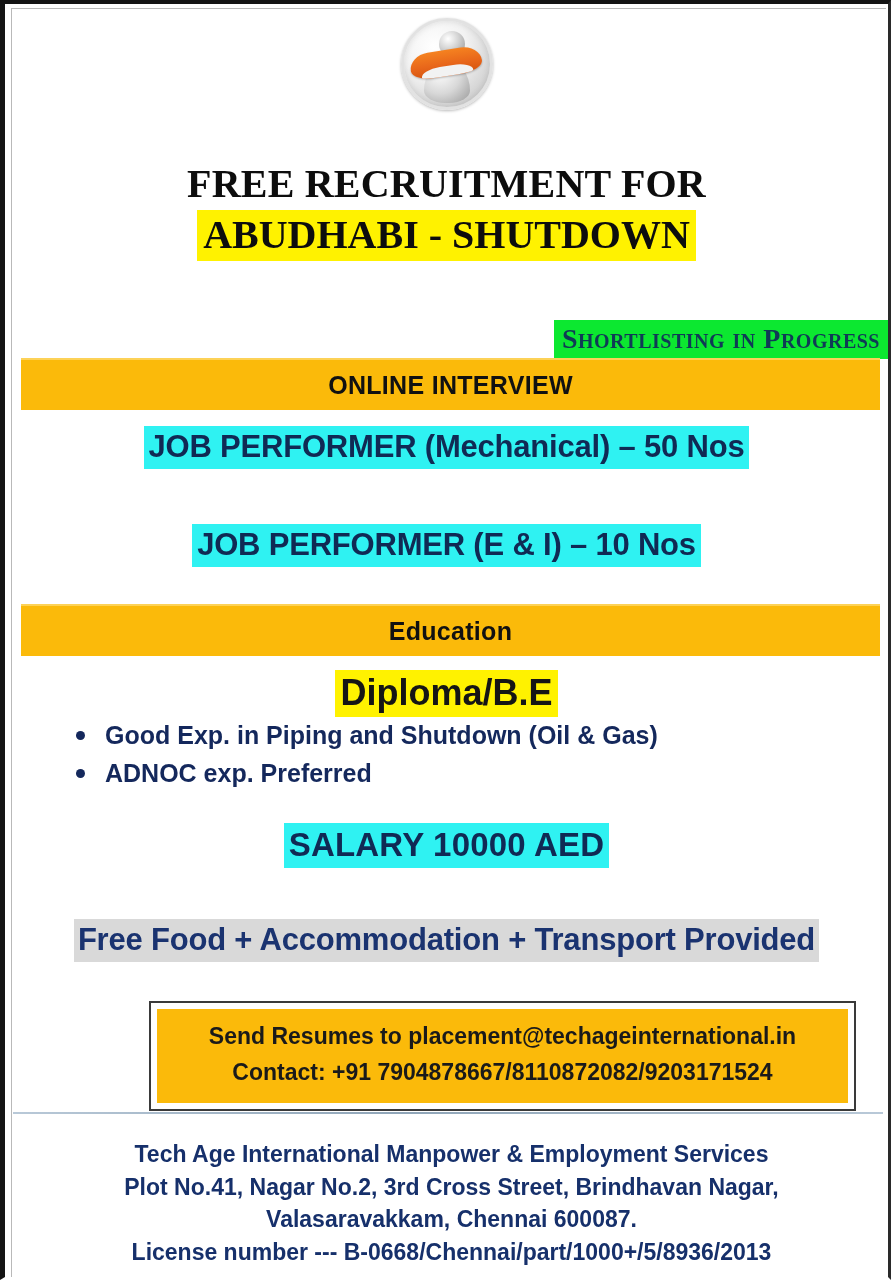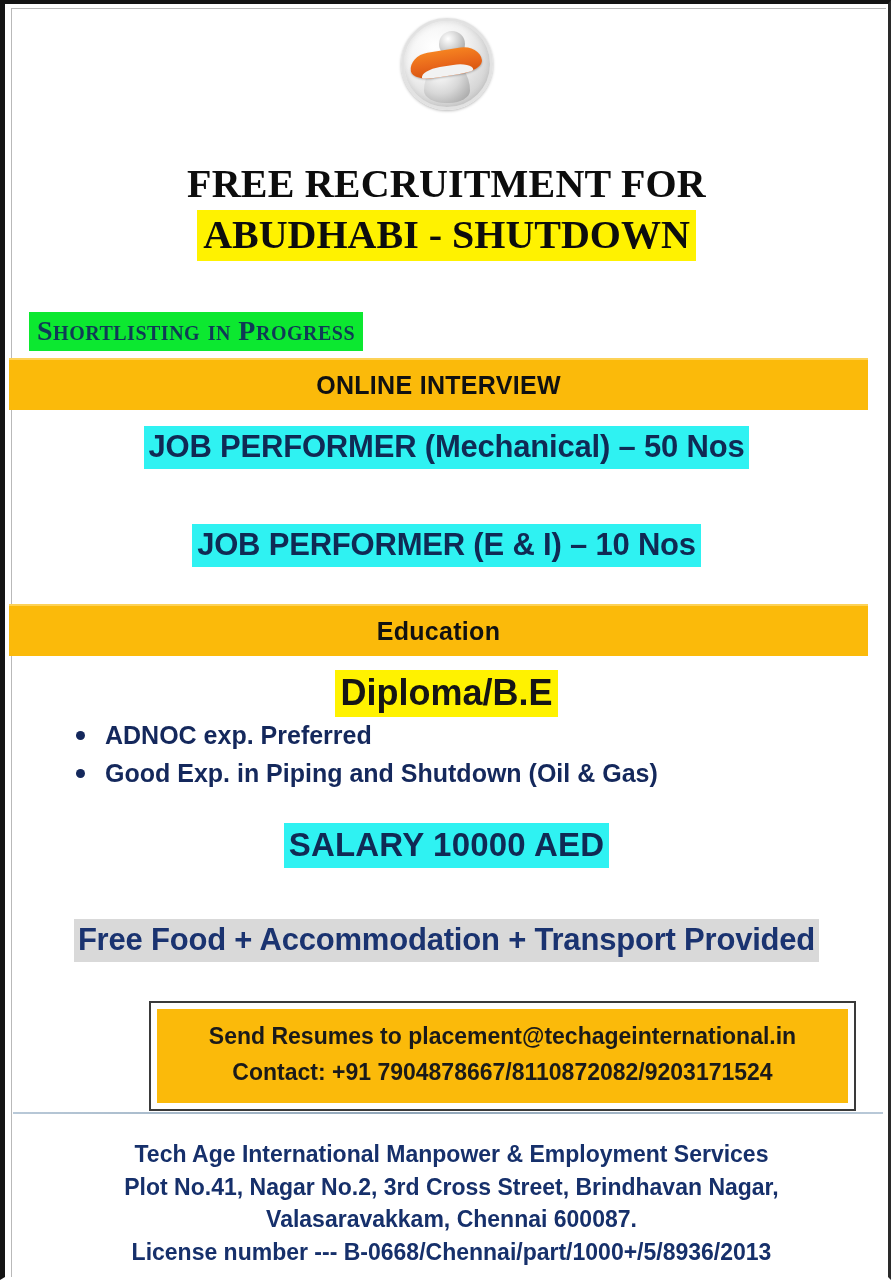--- a/index.html
+++ b/index.html
@@ -110,41 +110,40 @@
     margin-top: 4px;
     white-space: nowrap;
   }
   .title-line2 span.hl {
     background: #FFF200;
     padding: 2px 6px 4px 6px;
   }
 
   .shortlist-row {
     position: absolute;
-    top: 311px;
-    left: 0; right: 0;
-    text-align: left;
-    padding-left: 24px;
+    top: 319px;
+    left: 0; right: 0;
+    text-align: right;
   }
   .shortlist {
     background: #0CE830;
     color: #103a56;
     font-family: "Liberation Serif", serif;
     font-weight: bold;
     font-size: 28px;
     font-variant: small-caps;
     letter-spacing: 0.5px;
     padding: 3px 8px 5px 8px;
     white-space: nowrap;
   }
 
   
   .band {
     position: absolute;
-    left: 4px;
+    left: 16px;
     width: 859px;
     background: #FBBA0A;
     border-top: 2px solid #fdd257;
     text-align: center;
     color: #111111;
     font-family: "Liberation Sans", sans-serif;
     font-weight: bold;
     font-size: 25px;
     letter-spacing: 0.3px;
     box-sizing: border-box;
@@ -328,22 +327,22 @@
     <span class="job-hl">JOB PERFORMER (E &amp; I) – 10 Nos</span>
   </div>
 
   <div class="band" id="band-education">Education</div>
 
   <div id="diploma-row">
     <span class="hl">Diploma/B.E</span>
   </div>
 
   <ul id="bullets">
+    <li>Good Exp. in Piping and Shutdown (Oil &amp; Gas)</li>
     <li>ADNOC exp. Preferred</li>
-    <li>Good Exp. in Piping and Shutdown (Oil &amp; Gas)</li>
   </ul>
 
   <div class="job-row" id="salary-row">
     <span class="job-hl">SALARY 10000 AED</span>
   </div>
 
   <div id="freefood-row">
     <span class="hl">Free Food + Accommodation + Transport Provided</span>
   </div>
 

